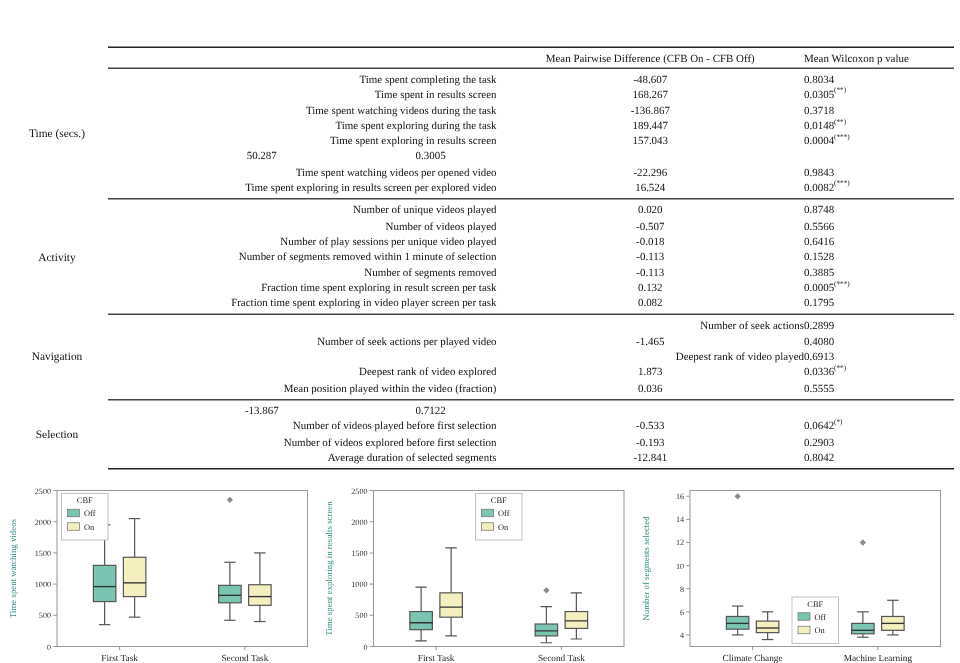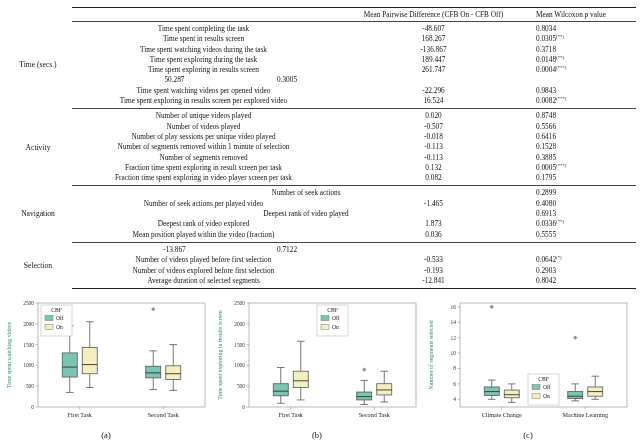--- a/index.html
+++ b/index.html
@@ -8,24 +8,24 @@
     font-family:"Liberation Serif", serif;color:#111;
   }
   
   .tablewrap{padding:7px 4px 0 4px;}
   .tgroup{display:flex;}
   .cat{
     width:64px;flex:0 0 64px;display:flex;align-items:center;justify-content:center;
     text-align:right;font-size:7.6px;line-height:8.5px;padding:0 2px;font-family:Liberation Serif, serif;
   }
   .rows{flex:1;padding:2px 0;border-bottom:0.75px solid #444;}
-  .thead .rows{border-top:1.2px solid #222;border-bottom:0.75px solid #444;padding:1px 0;}
+  .thead .rows{border-top:1.2px solid #222;border-bottom:0.75px solid #444;padding:1px 0;margin-top:24px;}
   .rows.last{border-bottom:1.2px solid #222;}
   .trow{display:flex;line-height:10.3px;font-size:7.3px;}
-  .lbl{flex:1;padding-left:4px;text-align:center;}
+  .lbl{flex:1;padding-left:4px;text-align:right;}
   .diff{flex:0 0 205px;text-align:center;}
   .pv{flex:0 0 100px;text-align:left;}
   .hrow .trow{line-height:11px;}
   sup{font-size:4.8px;vertical-align:super;line-height:0;}
   
   .plots{display:flex;justify-content:space-between;padding:6px 8px 0 2px;}
   figure{margin:0;display:flex;flex-direction:column;align-items:center;}
   figcaption{font-size:8.5px;margin-top:1px;color:#111;}
   svg text{font-family:"Liberation Serif", serif;}
 </style>
@@ -63,21 +63,21 @@
             <div class="diff">-136.867</div>
             <div class="pv">0.3718</div>
           </div>
           <div class="trow">
             <div class="lbl">Time spent exploring during the task</div>
             <div class="diff">189.447</div>
             <div class="pv">0.0148<sup>(**)</sup></div>
           </div>
           <div class="trow">
             <div class="lbl">Time spent exploring in results screen</div>
-            <div class="diff">261.747</div>
+            <div class="diff">157.043</div>
             <div class="pv">0.0004<sup>(***)</sup></div>
           </div>
           <div class="trow">
             <div class="diff">50.287</div>
             <div class="pv">0.3005</div>
           </div>
           <div class="trow">
             <div class="lbl">Time spent watching videos per opened video</div>
             <div class="diff">-22.296</div>
             <div class="pv">0.9843</div>

